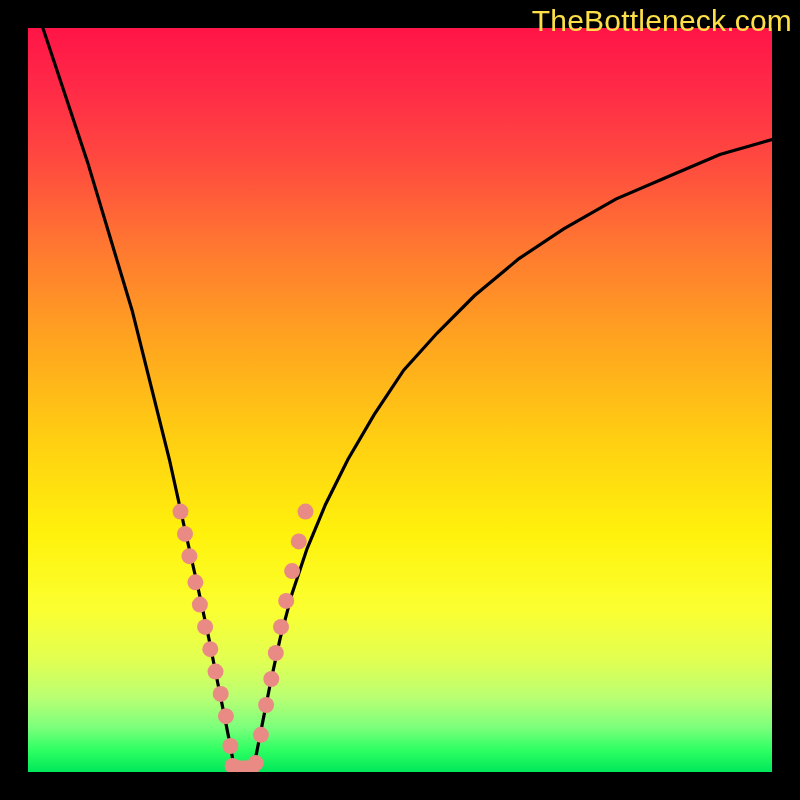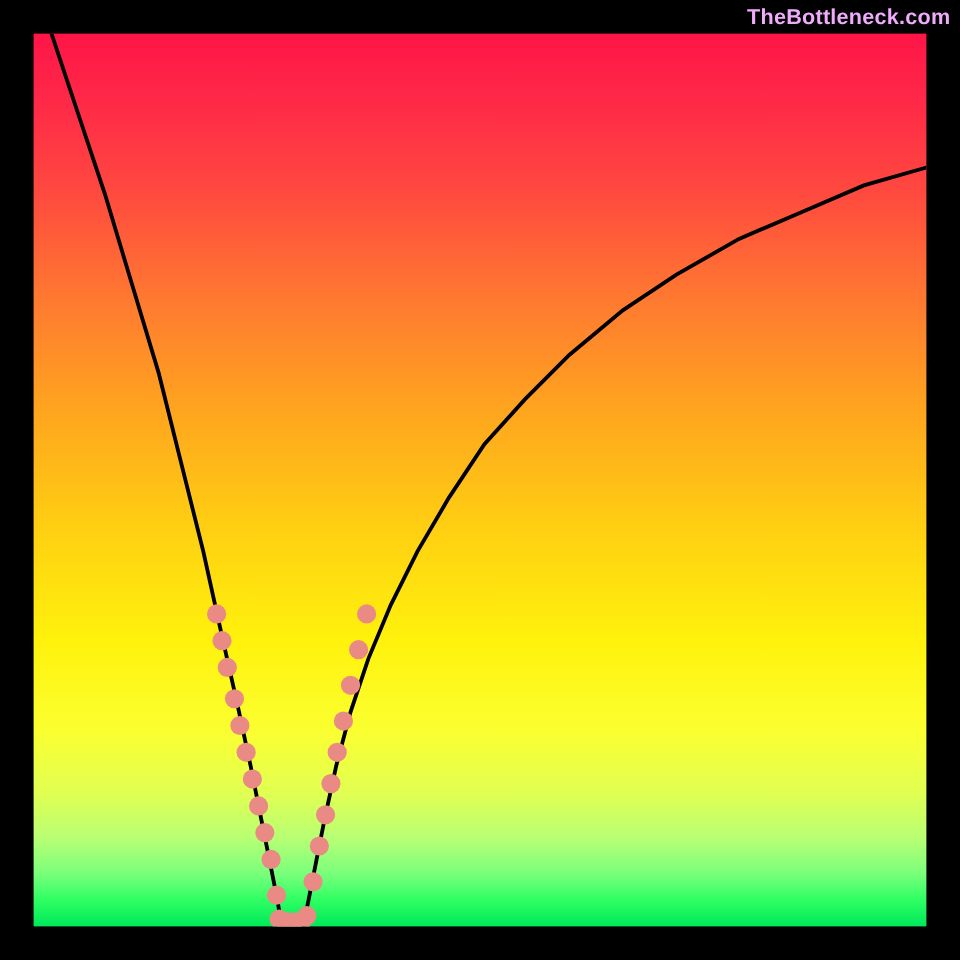--- a/index.html
+++ b/index.html
@@ -38,23 +38,23 @@
       #b9ff73 90%,
       #7cff7c 94%,
       #2fff62 97%,
       #00e85a 100%
     );
   }
   .watermark {
     position: absolute;
     top: 4px;
     right: 8px;
-    color: #f0abfc;
-    font-size: 18px;
-    font-weight: 700;
+    color: #fde047;
+    font-size: 30px;
+    font-weight: 400;
     letter-spacing: 0.2px;
     user-select: none;
   }
   svg.curve {
     position: absolute;
     left: 0;
     top: 0;
     width: 744px;
     height: 744px;
   }

